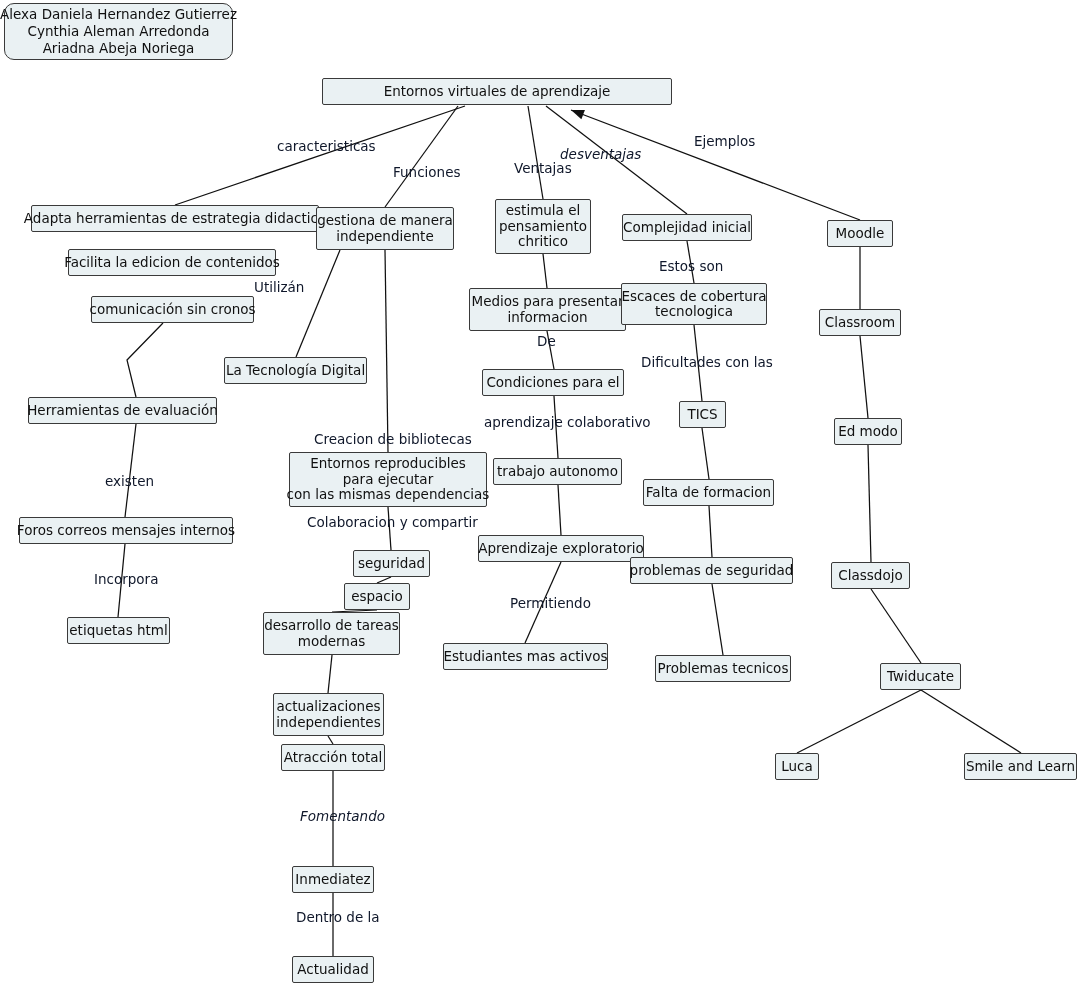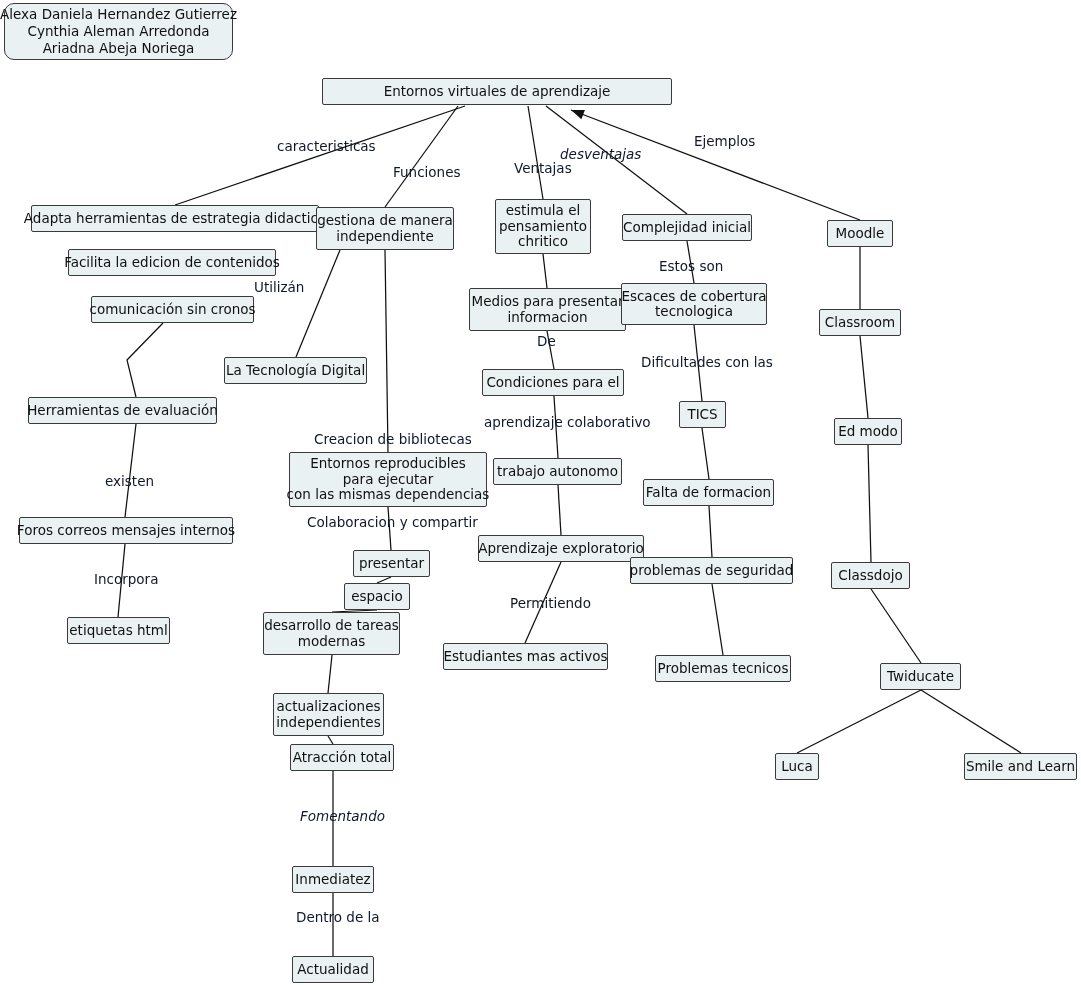--- a/index.html
+++ b/index.html
@@ -134,31 +134,31 @@
       <div class="cmap-node" style="left: 28px; top: 397px; width: 189px; min-height: 27px;">Herramientas de evaluación</div>
       <div class="cmap-node" style="left: 834px; top: 418px; width: 68px; min-height: 27px;">Ed modo</div>
       <div class="cmap-node" style="left: 289px; top: 452px; width: 198px; min-height: 55px;">Entornos reproducibles
 para ejecutar
 con las mismas dependencias</div>
       <div class="cmap-node" style="left: 493px; top: 458px; width: 129px; min-height: 27px;">trabajo autonomo</div>
       <div class="cmap-node" style="left: 643px; top: 479px; width: 131px; min-height: 27px;">Falta de formacion</div>
       <div class="cmap-node" style="left: 19px; top: 517px; width: 214px; min-height: 27px;">Foros correos mensajes internos</div>
       <div class="cmap-node" style="left: 478px; top: 535px; width: 166px; min-height: 27px;">Aprendizaje exploratorio</div>
       <div class="cmap-node" style="left: 630px; top: 557px; width: 163px; min-height: 27px;">problemas de seguridad</div>
-      <div class="cmap-node" style="left: 353px; top: 550px; width: 77px; min-height: 27px;">presentar</div>
+      <div class="cmap-node" style="left: 353px; top: 550px; width: 77px; min-height: 27px;">seguridad</div>
       <div class="cmap-node" style="left: 831px; top: 562px; width: 79px; min-height: 27px;">Classdojo</div>
       <div class="cmap-node" style="left: 344px; top: 583px; width: 66px; min-height: 27px;">espacio</div>
       <div class="cmap-node" style="left: 263px; top: 612px; width: 137px; min-height: 43px;">desarrollo de tareas
 modernas</div>
       <div class="cmap-node" style="left: 443px; top: 643px; width: 165px; min-height: 27px;">Estudiantes mas activos</div>
       <div class="cmap-node" style="left: 655px; top: 655px; width: 136px; min-height: 27px;">Problemas tecnicos</div>
       <div class="cmap-node" style="left: 880px; top: 663px; width: 81px; min-height: 27px;">Twiducate</div>
       <div class="cmap-node" style="left: 273px; top: 693px; width: 111px; min-height: 43px;">actualizaciones
 independientes</div>
-      <div class="cmap-node" style="left: 290px; top: 744px; width: 104px; min-height: 27px;">Atracción total</div>
+      <div class="cmap-node" style="left: 281px; top: 744px; width: 104px; min-height: 27px;">Atracción total</div>
       <div class="cmap-node" style="left: 775px; top: 753px; width: 44px; min-height: 27px;">Luca</div>
       <div class="cmap-node" style="left: 964px; top: 753px; width: 113px; min-height: 27px;">Smile and Learn</div>
       <div class="cmap-node" style="left: 292px; top: 866px; width: 82px; min-height: 27px;">Inmediatez</div>
       <div class="cmap-node" style="left: 292px; top: 956px; width: 82px; min-height: 27px;">Actualidad</div>
       <div class="cmap-node" style="left: 67px; top: 617px; width: 103px; min-height: 27px;">etiquetas html</div>
     </div>
   <div id="label-layer">
       <div class="edge-label" style="left: 277px; top: 139px;">caracteristicas</div>
       <div class="edge-label" style="left: 393px; top: 165px;">Funciones</div>
       <div class="edge-label" style="left: 514px; top: 161px;">Ventajas</div>

